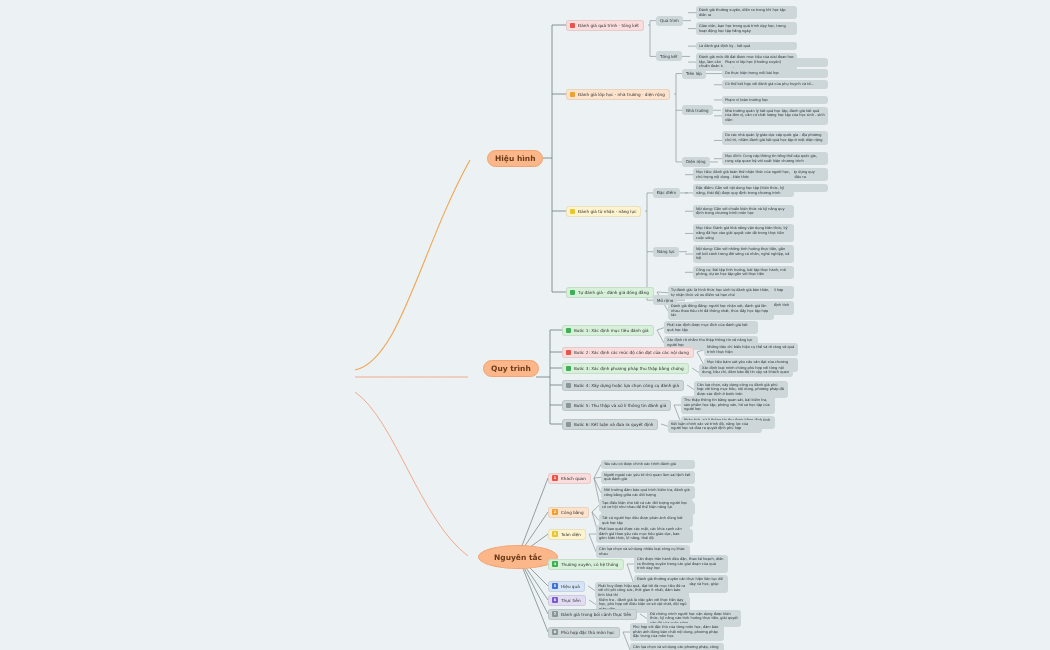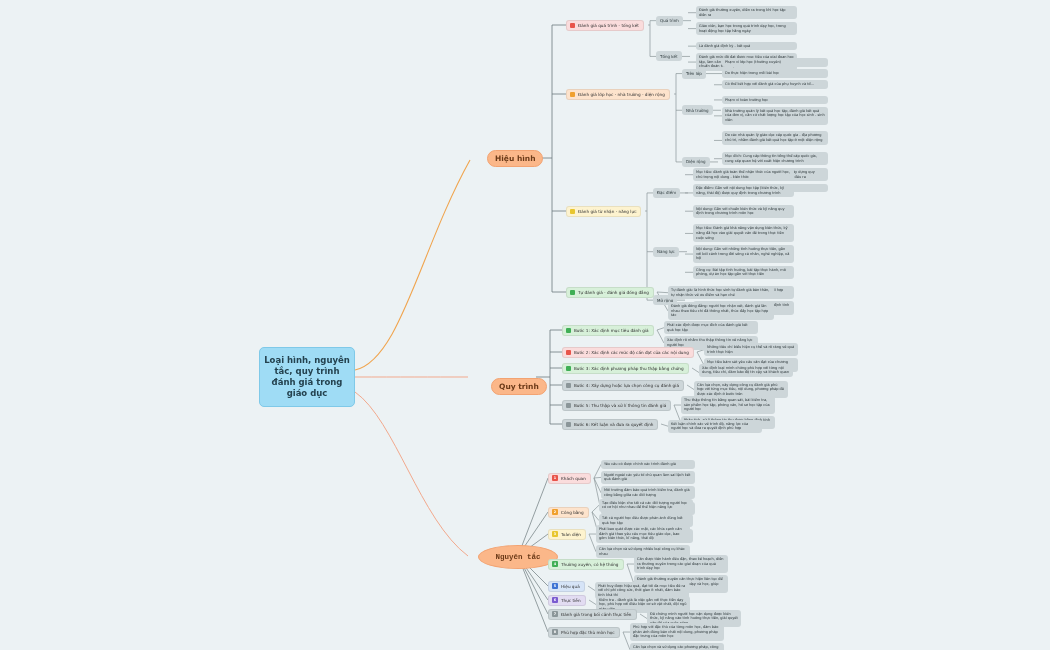--- a/index.html
+++ b/index.html
@@ -22,21 +22,21 @@
     font-size:8.5px;font-weight:bold;color:#24424f;line-height:1.28;
     padding:2px 3px;
   }
 
   
   .l1{
     background:#fbb789;border:1px solid #f2a372;border-radius:9px;
     font-size:7.5px;font-weight:bold;color:#6b3a18;
     justify-content:center;padding:3px 7px;height:17px;white-space:nowrap;
   }
-  .l1.ellipse{border-radius:50%;height:24px;font-family:Liberation Mono, monospace;}
+  .l1.ellipse{border-radius:50%;height:24px;}
 
   
   .l2{
     border-radius:3px;font-size:4.2px;color:#333;height:11px;
     padding:0 4px 0 3px;white-space:nowrap;border:1px solid rgba(0,0,0,.08);
   }
   .l2 .dot{
     width:5px;height:5px;border-radius:1px;margin-right:3px;flex:0 0 auto;
     display:inline-block;
   }
@@ -159,24 +159,23 @@
       <path d="M589,534 L596,551.8000000000001" stroke="#8a9598" stroke-width="0.7" fill="none"></path>
       <path d="M627,564 L634,564.05" stroke="#8a9598" stroke-width="0.7" fill="none"></path>
       <path d="M627,564 L634,584.15" stroke="#8a9598" stroke-width="0.7" fill="none"></path>
       <path d="M588,586 L595,590.55" stroke="#8a9598" stroke-width="0.7" fill="none"></path>
       <path d="M589,600 L596,604.55" stroke="#8a9598" stroke-width="0.7" fill="none"></path>
       <path d="M640,614 L647,618.55" stroke="#8a9598" stroke-width="0.7" fill="none"></path>
       <path d="M623,632 L630,632.05" stroke="#8a9598" stroke-width="0.7" fill="none"></path>
       <path d="M623,632 L630,649.8000000000001" stroke="#8a9598" stroke-width="0.7" fill="none"></path>
     </svg>
 
-  <div class="node central">Loại hình, nguyên tắc, quy trình đánh giá trong giáo dục</div>
 
   <div class="node l1" style="left:487px;top:150px;">Hiệu hình</div>
-  <div class="node l1" style="left:483px;top:378px;margin-left:8px;">Quy trình</div>
+  <div class="node l1" style="left:483px;top:360px;">Quy trình</div>
   <div class="node l1 ellipse" style="left:478px;top:545px;width:80px;">Nguyên tắc</div>
 <div class="node l2 c-red" style="position: absolute; left: 566px; top: 19.5px;">
       <span class="dot b-red"></span>
       <span>Đánh giá quá trình - tổng kết</span>
     </div>
     <div class="leaf" style="position: absolute; left: 696px; top: 6px; width: 95px;">Đánh giá thường xuyên, diễn ra trong khi học tập diễn ra</div>
     <div class="leaf" style="position: absolute; left: 696px; top: 21.9px; width: 95px;">Giáo viên, bạn học trong quá trình dạy học, trong hoạt động học tập hằng ngày</div>
     <div class="node l3" style="position: absolute; left: 656px; top: 15.65px;">
       <span>Quá trình</span>
     </div>

